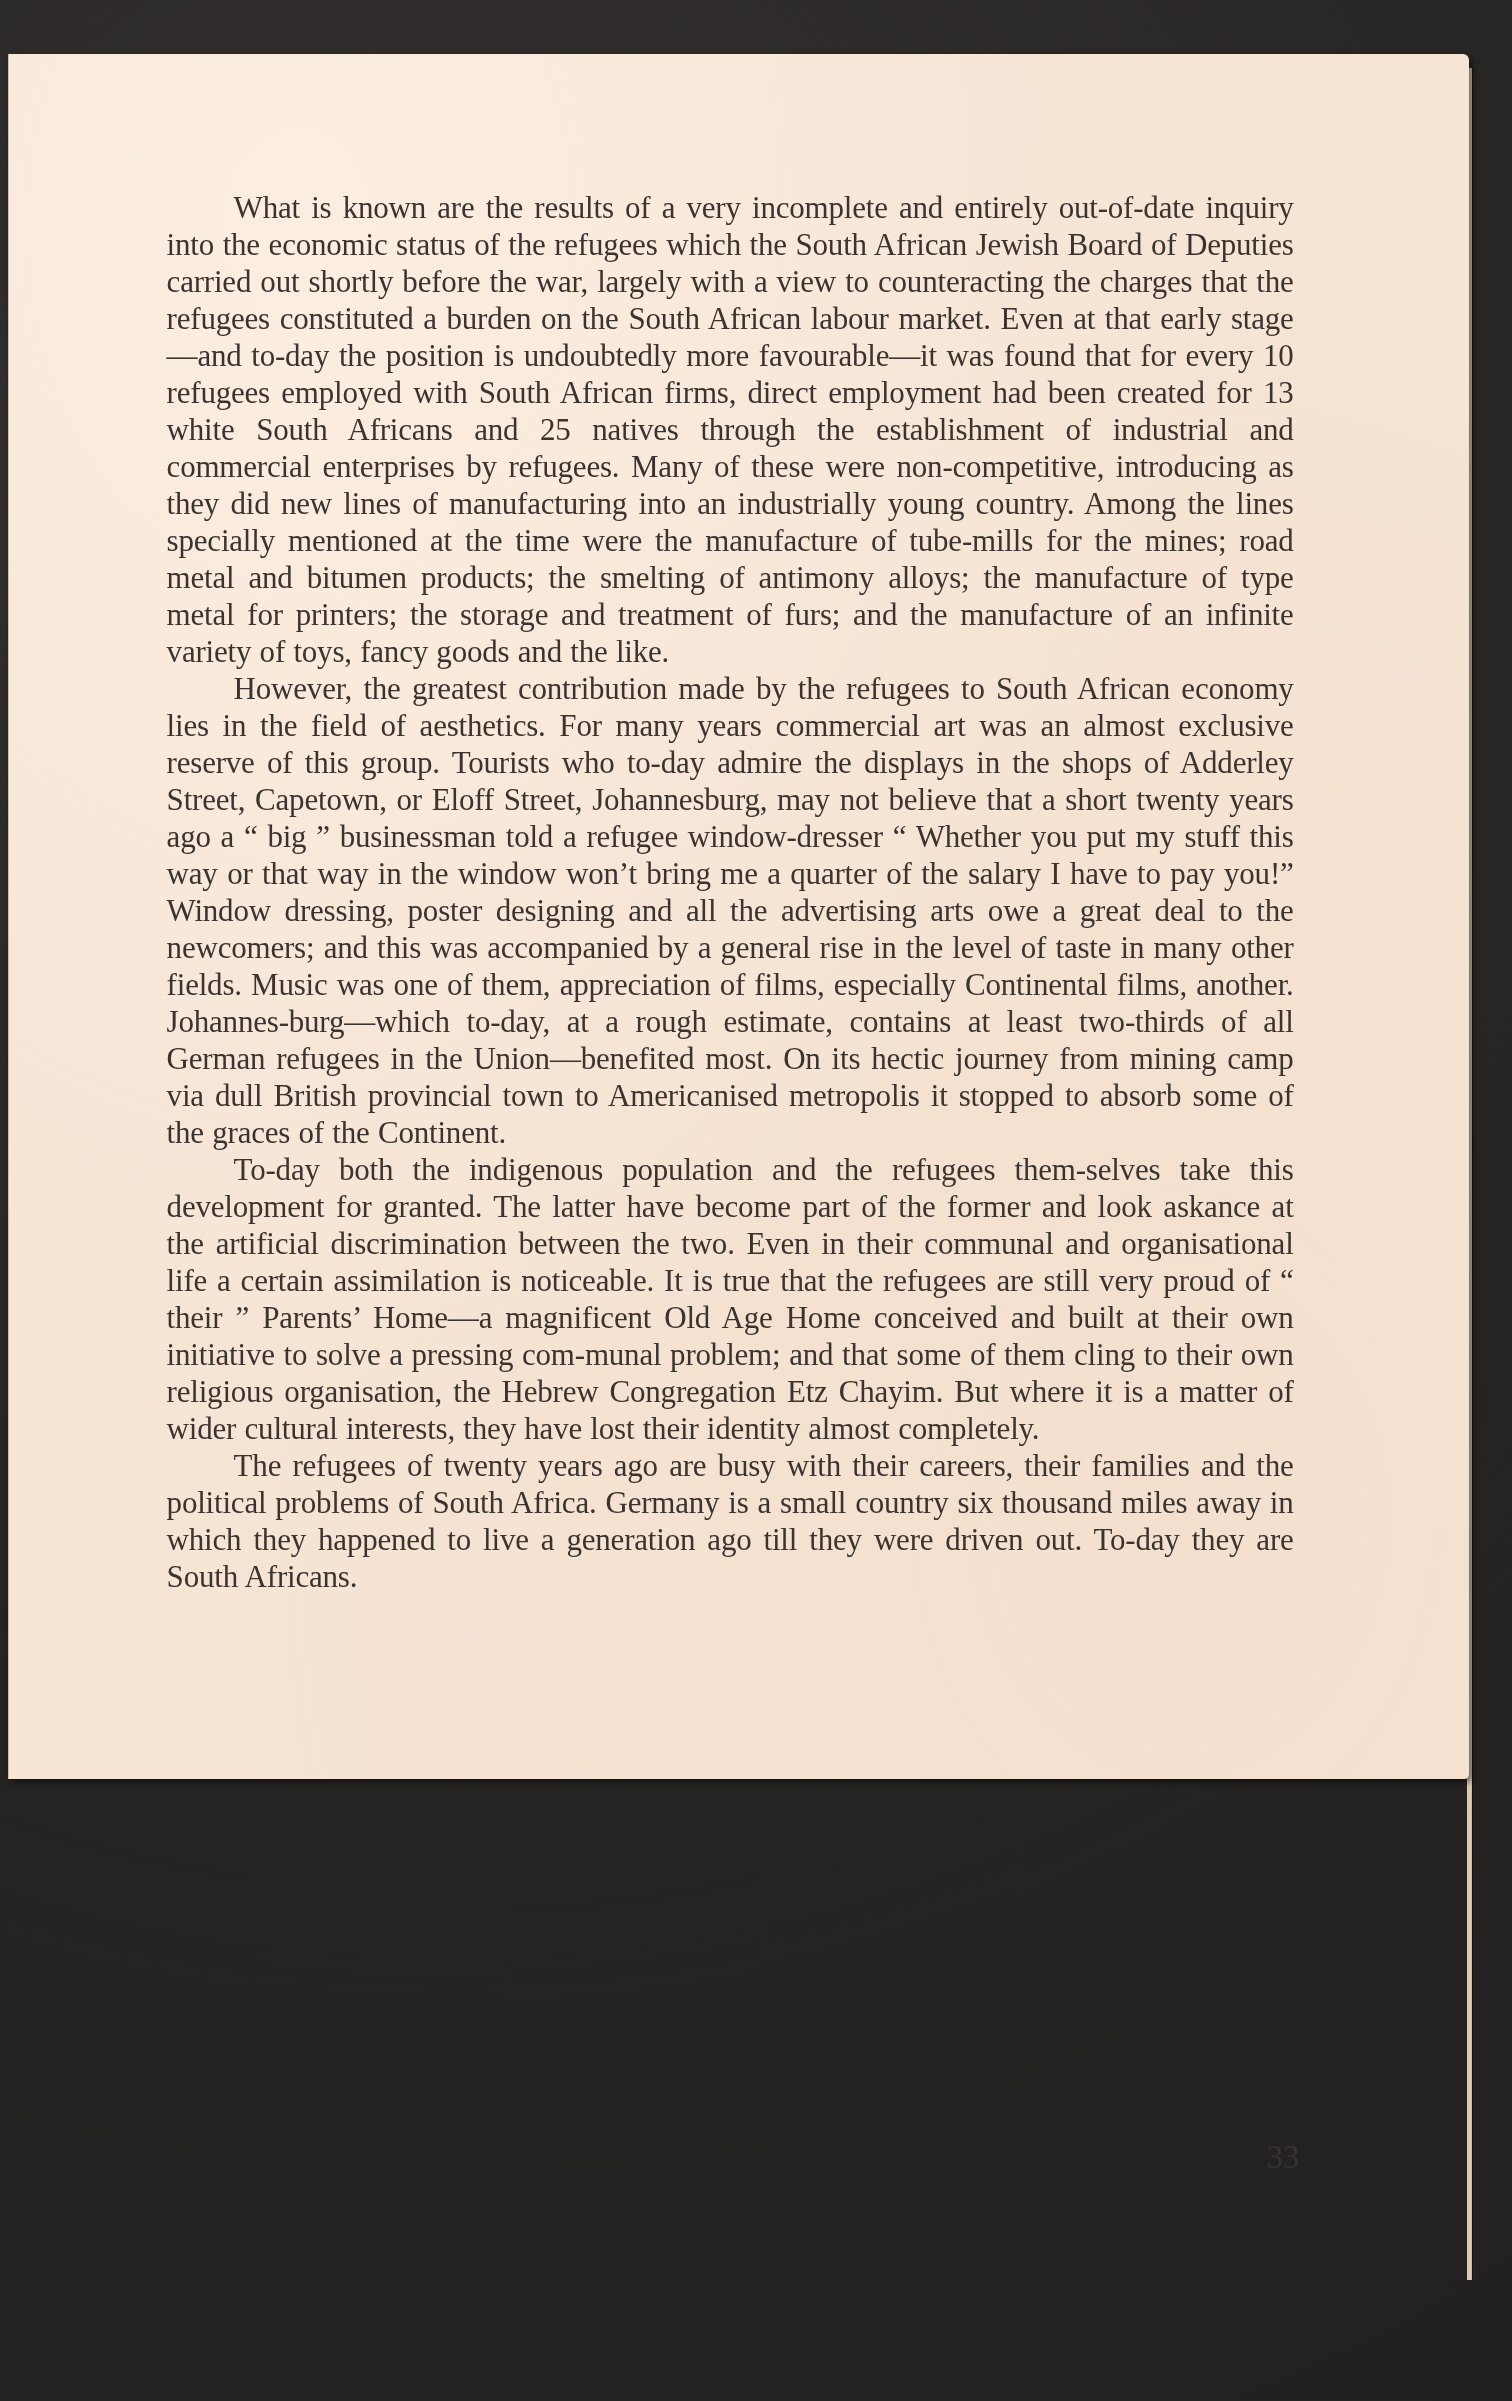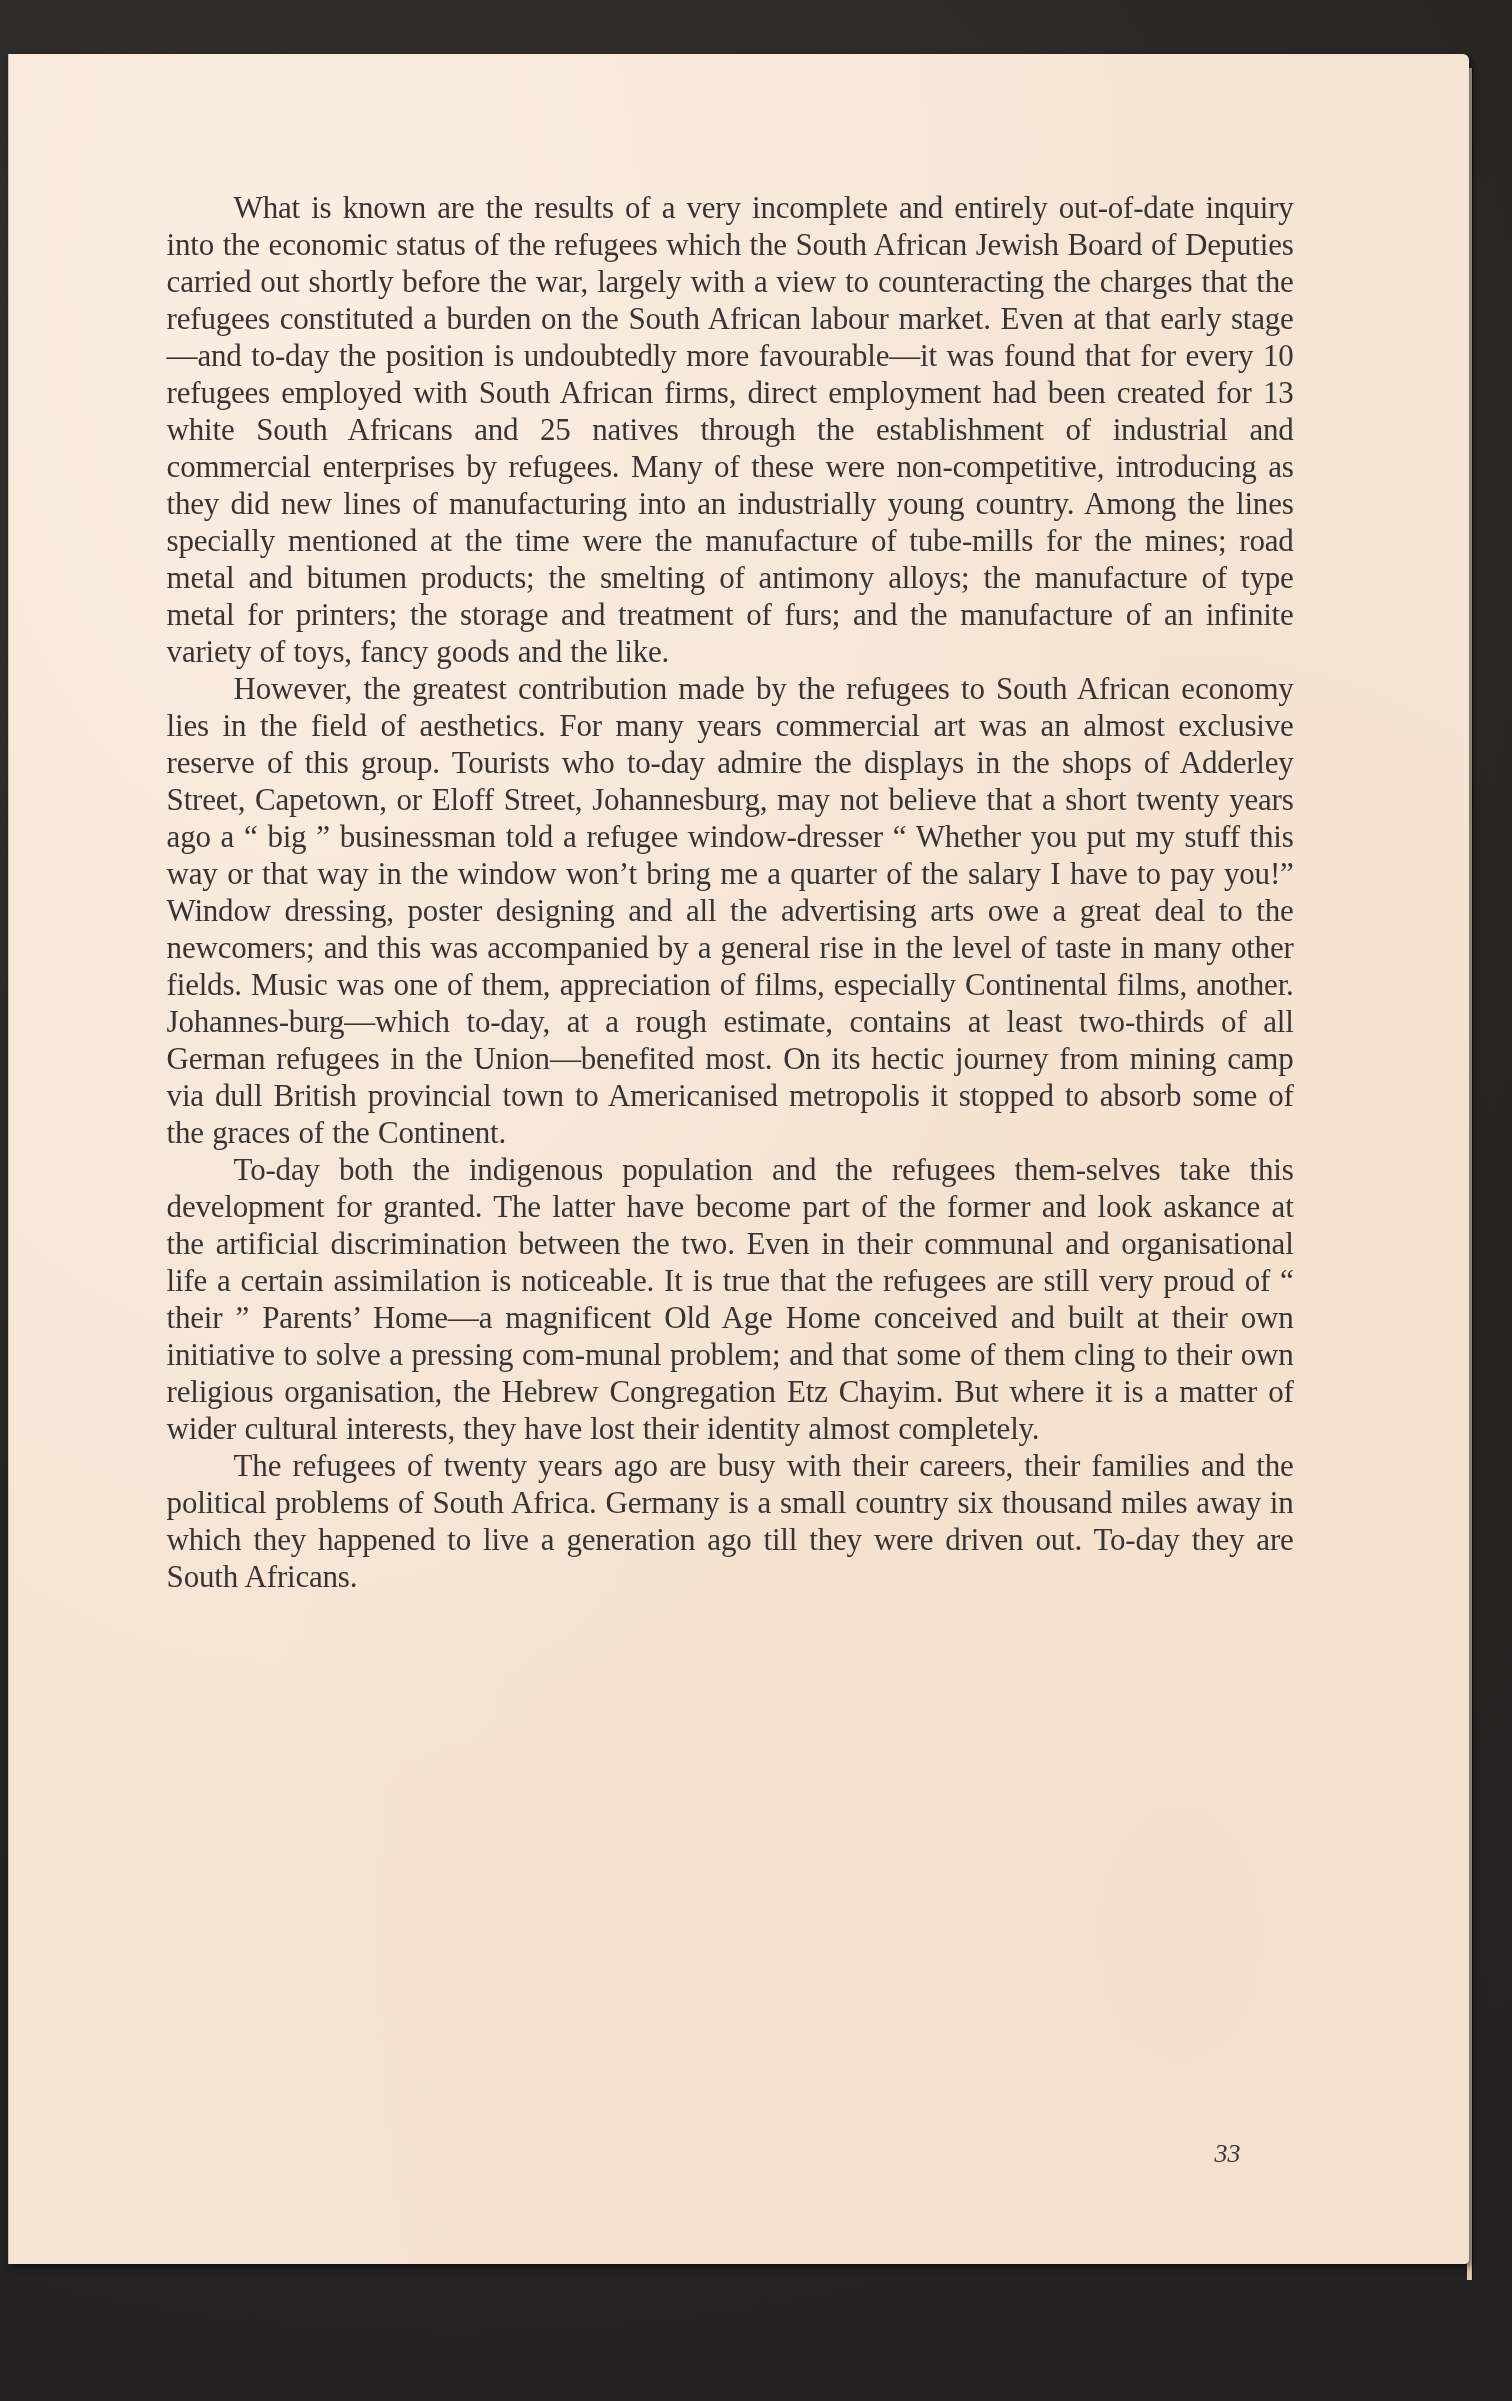--- a/index.html
+++ b/index.html
@@ -27,21 +27,21 @@
       width: 5.3px;
       height: 2212px;
       background: linear-gradient(to right, #e9d7c4, #cdb9a2 45%, #f2e2d2 60%, #bba690);
       border-right: 1.5px solid #141312;
     }
     .page {
       position: absolute;
       left: 7.6px;
       top: 54px;
       width: 1461px;
-      height: 2210px;
+      height: 1725px;
       background: #f6e4d4;
       background-image:
         radial-gradient(ellipse at 20% 10%, rgba(255,245,235,0.55), rgba(255,245,235,0) 55%),
         radial-gradient(ellipse at 80% 85%, rgba(240,215,195,0.35), rgba(240,215,195,0) 60%);
       border-radius: 0 6px 4.5px 0;
       box-shadow: 3px 3px 7.6px rgba(0,0,0,0.55);
     }
     .gutter-fold {
       position: absolute;
       left: 0;
@@ -62,24 +62,23 @@
       letter-spacing: -0.2px;
       word-spacing: 0.8px;
     }
     .text-column p {
       margin: 0;
       text-indent: 67px;
       hyphens: manual;
     }
     .page-number {
       position: absolute;
-      left: 1207px;
+      left: 1259px;
       top: 2085px;
-      font-style: italic;
-      font-size: 26px;
+      font-size: 33px;
       color: #3a3330;
     }
   </style>
 </head>
 <body>
 
 <div class="backdrop"></div>
 <div class="page-stack-edge"></div>
 
 <div class="page">

